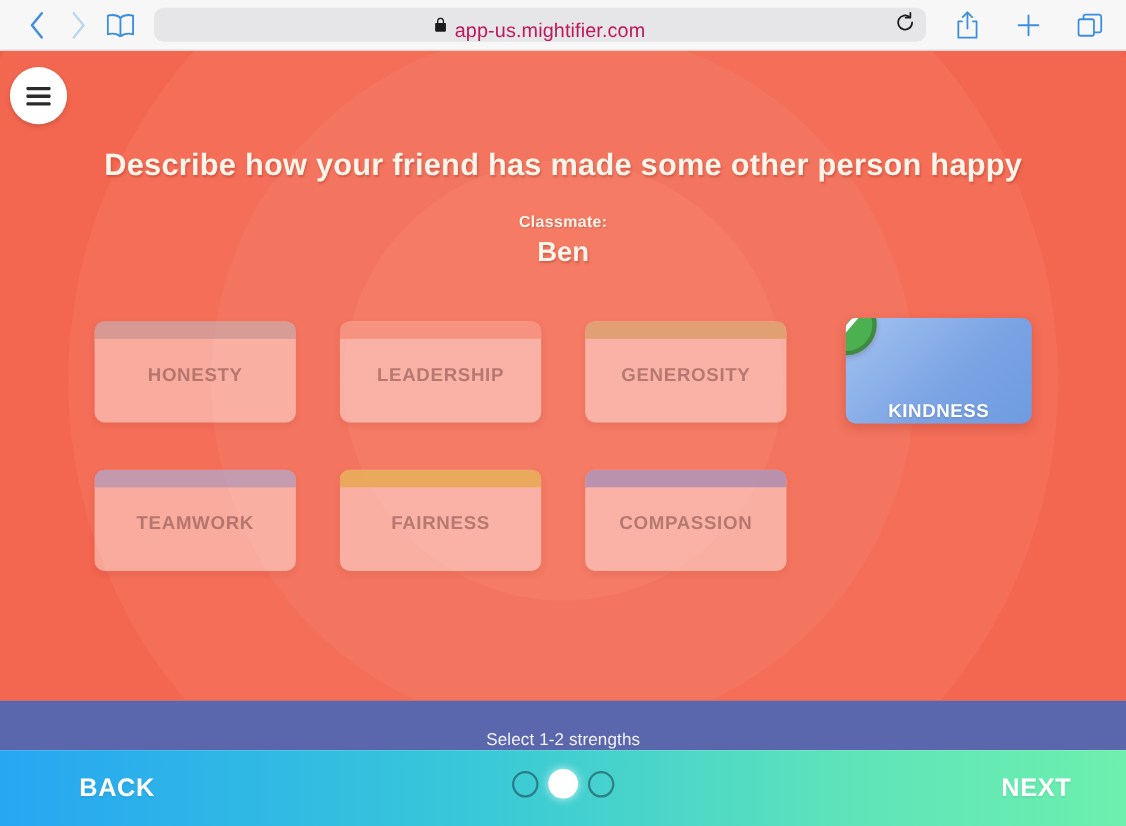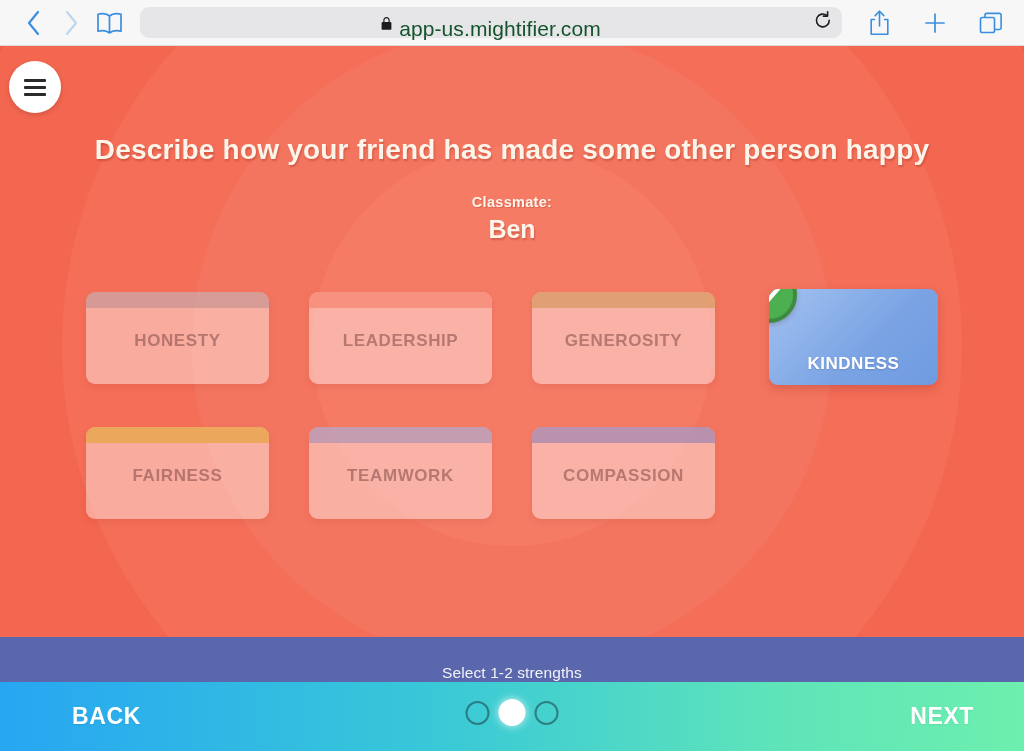--- a/index.html
+++ b/index.html
@@ -56,22 +56,22 @@
   .url-inner {
     display: flex;
     align-items: center;
     gap: 7px;
   }
   .lock-icon {
     width: 11px; height: 13px;
     display: block;
   }
   .url-text {
-    font-size: 21px;
-    color: #14532d;
+    font-size: 18px;
+    color: #be185d;
     letter-spacing: 0.1px;
     margin-top: 12px;
   }
   .reload-btn {
     position: absolute;
     right: 8px;
     top: 50%;
     transform: translateY(-50%);
     width: 22px; height: 22px;
     display: flex; align-items: center; justify-content: center;
@@ -208,21 +208,21 @@
     text-align: center;
     margin-top: 6px;
   }
 
   
   .card.sel {
     height: 96px;
     box-shadow: 0 4px 10px rgba(130,40,30,0.25);
     align-items: flex-end;
     justify-content: center;
-    padding-bottom: 11px;
+    padding-bottom: 1px;
   }
   .card.sel .label {
     font-size: 17px;
     font-weight: bold;
     color: #ffffff;
     letter-spacing: 0.5px;
     text-shadow: 0 1px 2px rgba(0,0,0,0.17);
   }
 
   .check-badge {
@@ -420,28 +420,28 @@
             <div class="check-badge" style="left: -28px; top: -22px;">
               <svg width="30" height="30" viewBox="0 0 30 30" fill="none" stroke="#ffffff" stroke-width="4.2" stroke-linecap="round" stroke-linejoin="round">
                 <polyline points="5,15.5 12,22.5 25,7.5"></polyline>
               </svg>
             </div>
             <span class="label">KINDNESS</span>
           </div>
         </div>
         <div class="cell">
           <div class="card dim">
+            <div class="strip" style="background: rgba(130, 130, 190, 0.45);"></div>
+            <div class="label">TEAMWORK</div>
+          </div>
+        </div>
+        <div class="cell">
+          <div class="card dim">
             <div class="strip" style="background: rgba(230, 165, 70, 0.75);"></div>
             <div class="label">FAIRNESS</div>
-          </div>
-        </div>
-        <div class="cell">
-          <div class="card dim">
-            <div class="strip" style="background: rgba(130, 130, 190, 0.45);"></div>
-            <div class="label">TEAMWORK</div>
           </div>
         </div>
         <div class="cell">
           <div class="card dim">
             <div class="strip" style="background: rgba(135, 120, 180, 0.55);"></div>
             <div class="label">COMPASSION</div>
           </div>
         </div>
       </div>
   </div>

